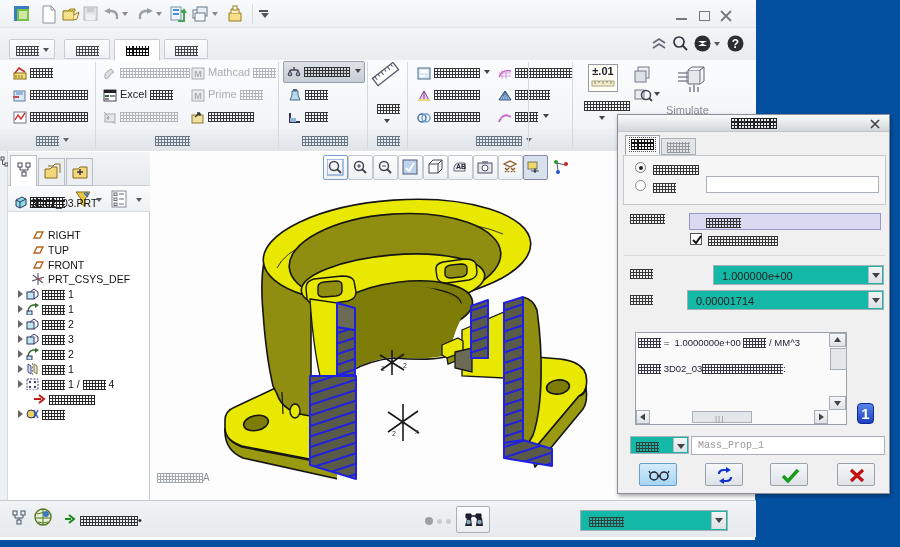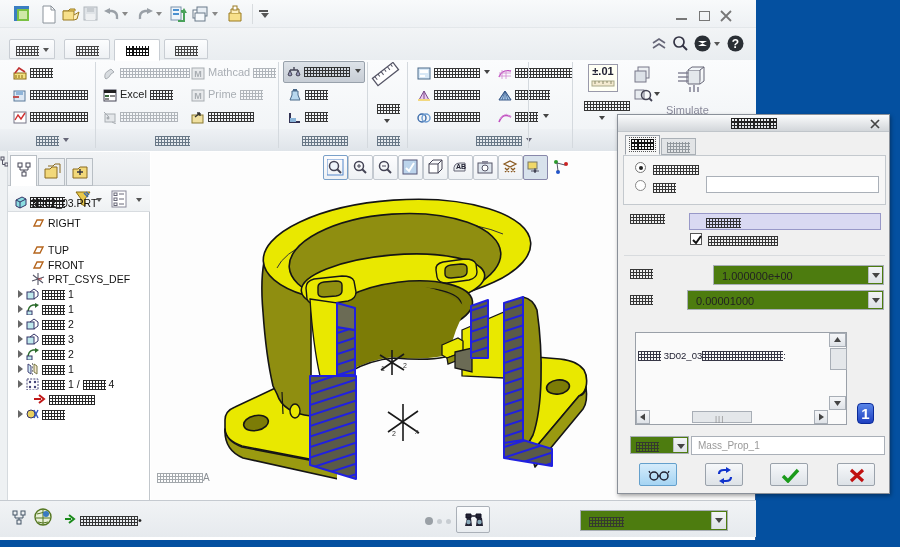--- a/index.html
+++ b/index.html
@@ -22,21 +22,21 @@
 .gl{position:absolute;top:5px;height:14px}
 #tree{position:absolute;left:8px;top:152px;width:142px;height:348px;background:#fff;border-right:1px solid #c2c7cc}
 .ti{position:absolute;left:0;height:15px;font-size:10.5px;color:#111;white-space:nowrap}
 .ti svg{vertical-align:-2px;margin-right:3px}
 .tw{color:#555;display:inline-block;width:0;height:0;border-left:5px solid #666;border-top:4px solid transparent;border-bottom:4px solid transparent;margin:0 3px 0 0}
 #canvas{position:absolute;left:151px;top:152px;width:604px;height:348px;background:#fdfdfd}
 .cb{position:absolute;top:3px;width:25px;height:25px;border:1px solid #c3c9d0;background:linear-gradient(#fdfdfe,#eef1f4);border-radius:2px}
 #sbar{position:absolute;left:0;top:500px;width:756px;height:37px;background:linear-gradient(#f1f3f5,#e6eaee);border-top:1px solid #c5cad0}
 #dlg{position:absolute;left:617px;top:114px;width:273px;height:380px;background:#f0f0f0;border:1px solid #8a9099;box-shadow:1px 2px 4px rgba(0,0,0,.35);font-size:11px}
 .fld{position:absolute;background:#fff;border:1px solid #aab0b8}
-.cmb{position:absolute;background:#4d7c0f;border:1px solid #a8aeb6;font-size:11px;color:#222}
+.cmb{position:absolute;background:#14b8a6;border:1px solid #a8aeb6;font-size:11px;color:#222}
 .arr{position:absolute;right:1px;top:1px;bottom:1px;width:14px;background:linear-gradient(#f2f4f6,#dde1e6);border-left:1px solid #b8bdc4}
 .arr:after{content:"";position:absolute;left:3px;top:6px;border-left:4px solid transparent;border-right:4px solid transparent;border-top:5px solid #444}
 .sbtn{position:absolute;width:17px;background:linear-gradient(#f5f6f8,#dfe3e8);border:1px solid #a8aeb6}
 </style></head><body>
 <div id="win">
 <div id="tbar">
 <svg class="ab" style="left:13px;top:5px" width="19" height="18">
         <rect x="1" y="1" width="15" height="15" fill="#3a7ec2"></rect>
         <rect x="4" y="4" width="12" height="12" fill="#7ac143"></rect>
         <rect x="6" y="6" width="8" height="8" fill="#cfe8a8"></rect>
@@ -275,21 +275,21 @@
         <rect x="3" y="3" width="3" height="2.5" fill="none" stroke="#667"></rect>
         <rect x="3" y="8" width="3" height="2.5" fill="none" stroke="#667"></rect>
         <rect x="3" y="13" width="3" height="2.5" fill="none" stroke="#667"></rect>
         <path d="M8 4 L13 4 M8 9 L13 9 M8 14 L13 14" stroke="#667"></path>
       </svg>
 <div class="ab" style="left:128px;top:46px;border-left:3.5px solid transparent;border-right:3.5px solid transparent;border-top:4px solid #555"></div>
 <div class="ti" style="left:6px;top:44px"><svg width="14" height="13">
           <path d="M2 4 L8 1 L12 3 L12 9 L6 12 L2 10 Z" fill="#8adce0" stroke="#336"></path>
           <path d="M2 4 L6 6 L6 12 M6 6 L12 3" fill="none" stroke="#336"></path>
         </svg>3D02_03.PRT</div>
-<div class="ti" style="left:23px;top:65px"><svg width="14" height="12">
+<div class="ti" style="left:23px;top:77px"><svg width="14" height="12">
           <path d="M3 9 L6 3 L12 3 L9 9 Z" fill="none" stroke="#b5651d" stroke-width="1.4"></path>
         </svg>RIGHT</div>
 <div class="ti" style="left:23px;top:92px"><svg width="14" height="12">
           <path d="M3 9 L6 3 L12 3 L9 9 Z" fill="none" stroke="#b5651d" stroke-width="1.4"></path>
         </svg>TUP</div>
 <div class="ti" style="left:23px;top:107px"><svg width="14" height="12">
           <path d="M3 9 L6 3 L12 3 L9 9 Z" fill="none" stroke="#b5651d" stroke-width="1.4"></path>
         </svg>FRONT</div>
 <div class="ti" style="left:23px;top:121px"><svg width="14" height="12">
           <path d="M7 0 L7 12 M1 8 L13 4 M2 2 L12 10" stroke="#556" stroke-width="1.1"></path>
@@ -499,25 +499,26 @@
       </svg></div>
 <div class="ab" style="left:90px;top:119px"><span class="z w6" style="color:#222"></span></div>
 <div class="ab" style="left:6px;top:140px;width:261px;height:1px;background:#d8dbde"></div>
 <div class="ab" style="left:12px;top:152px"><span class="z w2" style="color:#222"></span></div>
 <div class="cmb" style="left:95px;top:150px;width:171px;height:20px">
       <div style="margin:4px 0 0 8px">1.000000e+00</div>
       <div class="arr"></div>
     </div>
 <div class="ab" style="left:12px;top:178px"><span class="z w2" style="color:#222"></span></div>
 <div class="cmb" style="left:69px;top:175px;width:197px;height:20px">
-      <div style="margin:4px 0 0 8px">0.00001000</div>
+      <div style="margin:4px 0 0 8px">0.00001714</div>
       <div class="arr"></div>
     </div>
 <div class="ab" style="left:17px;top:217px;width:212px;height:93px;border:1px solid #9aa0a8;background:#fafafa"></div>
 <div class="ab" style="left:20px;top:221px;width:192px;font-size:9.5px;color:#223;line-height:13px;white-space:nowrap">
+<div><span class="z w2"></span> =&nbsp; 1.0000000e+00 <span class="z w2"></span> / MM^3</div>
 <div>&nbsp;</div>
 <div><span class="z w2"></span> 3D02_03<span class="z w7"></span>:</div>
 </div>
 <div class="sbtn" style="left:211px;top:218px;height:14px"><svg width="15" height="12">
         <path d="M7.5 3 L11 8 L4 8 Z" fill="#444"></path>
       </svg></div>
 <div class="sbtn" style="left:212px;top:233px;height:22px;background:#e4e7ea"></div>
 <div class="sbtn" style="left:211px;top:281px;height:14px"><svg width="15" height="12">
         <path d="M7.5 9 L11 4 L4 4 Z" fill="#444"></path>
       </svg></div>
@@ -528,21 +529,21 @@
         <path d="M9 6 L4 2.5 L4 9.5 Z" fill="#444"></path>
       </svg></div>
 <div class="sbtn" style="left:74px;top:296px;width:60px;height:12px;background:#e4e7ea">
       <div style="margin:2px 0 0 22px;font-size:8px;color:#888;letter-spacing:1px">|||</div>
     </div>
 <div class="cmb" style="left:12px;top:321px;width:59px;height:18px">
       <div style="margin:3px 0 0 5px"><span class="z w2" style="color:#333"></span></div>
       <div class="arr"></div>
     </div>
 <div class="fld" style="left:73px;top:321px;width:194px;height:19px">
-      <div style="margin:3px 16px 0 6px;font-size:10px;color:#999;font-family:Liberation Sans, sans-serif">Mass_Prop_1</div>
+      <div style="margin:3px 16px 0 6px;font-size:10px;color:#999;font-family:Liberation Mono, monospace">Mass_Prop_1</div>
     </div>
 <div class="ab" style="left:21px;top:348px;width:38px;height:23px;background:linear-gradient(#d5ecfb,#a5d4f3);border:1px solid #64a0cc;border-radius:2px"><svg style="margin:4px 0 0 8px" width="22" height="14">
         <circle cx="6" cy="8" r="4" fill="none" stroke="#223" stroke-width="1.5"></circle>
         <circle cx="16" cy="8" r="4" fill="none" stroke="#223" stroke-width="1.5"></circle>
         <path d="M10 8 L12 8 M2 5 L1 3 M20 5 L21 3" stroke="#223" stroke-width="1.3"></path>
       </svg></div>
 <div class="ab" style="left:87px;top:348px;width:38px;height:23px;background:linear-gradient(#f6f8fa,#dde2e7);border:1px solid #9aa2ab;border-radius:2px"><svg style="margin:3px 0 0 9px" width="20" height="17">
         <path d="M4 7 Q4 3 9 3 L13 3" fill="none" stroke="#1133cc" stroke-width="2.2"></path>
         <path d="M11 0 L16 3 L11 6 Z" fill="#1133cc"></path>
         <path d="M16 10 Q16 14 11 14 L7 14" fill="none" stroke="#1133cc" stroke-width="2.2"></path>

